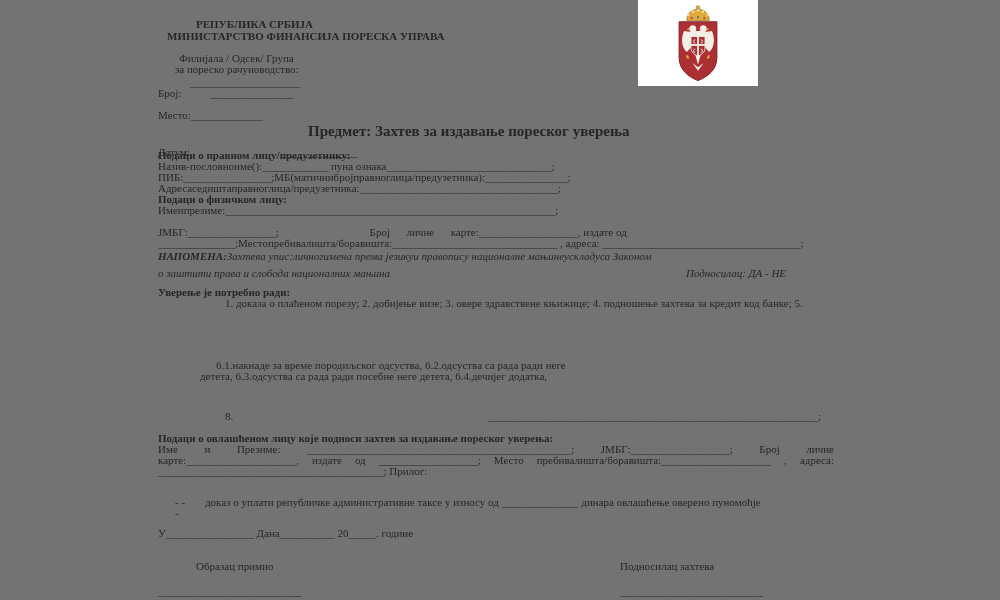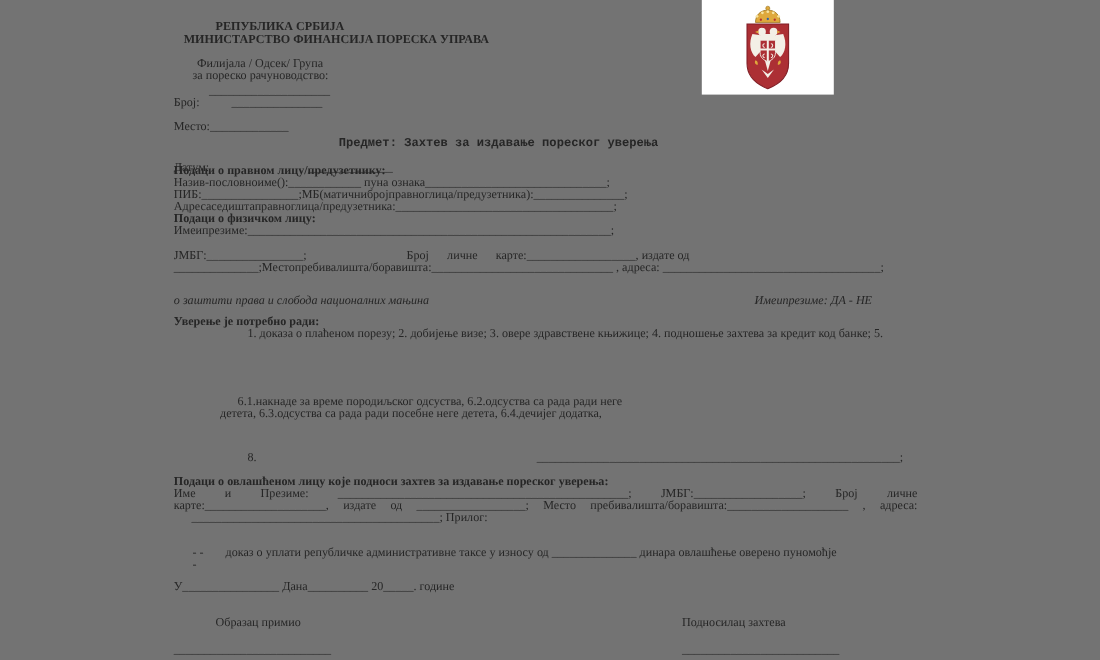--- a/index.html
+++ b/index.html
@@ -66,49 +66,50 @@
         <path d="M46 50.6 a2.4 2.4 0 1 0 0 4.8" stroke="#f3efe6" stroke-width="1.3" fill="none"></path>
         <path d="M54 50.6 a2.4 2.4 0 1 1 0 4.8" stroke="#f3efe6" stroke-width="1.3" fill="none"></path>
         <path d="M46 64 a2.4 2.4 0 1 0 0 4.8" stroke="#f3efe6" stroke-width="1.3" fill="none"></path>
         <path d="M54 64 a2.4 2.4 0 1 1 0 4.8" stroke="#f3efe6" stroke-width="1.3" fill="none"></path>
       </g>
       <path d="M34 72 c-2 3 0 6 3 6 c0 -3 0 -5 -3 -6 z" fill="#dfa93c"></path>
       <path d="M66 72 c2 3 0 6 -3 6 c0 -3 0 -5 3 -6 z" fill="#dfa93c"></path>
     </svg>
   </div>
 
-  <div class="abs b" style="left:308px;top:126px;font-size:11px;font-family:Liberation Mono, monospace;">Предмет: Захтев за издавање пореског уверења</div>
+  <div class="abs b" style="left:308px;top:126px;font-size:15px;">Предмет: Захтев за издавање пореског уверења</div>
 
   <div class="abs b" style="left:158px;top:150px;">Подаци о правном лицу/предузетнику:</div>
   <div class="abs" style="left:158px;top:161px;">Назив-пословноиме():____________ пуна ознака______________________________;</div>
   <div class="abs" style="left:158px;top:172px;">ПИБ:________________;МБ(матичнибројправноглица/предузетника):_______________;</div>
   <div class="abs" style="left:158px;top:183px;">Адресаседиштаправноглица/предузетника:____________________________________;</div>
 
   <div class="abs b" style="left:158px;top:194px;">Подаци о физичком лицу:</div>
   <div class="abs" style="left:158px;top:205px;">Имеипрезиме:____________________________________________________________;</div>
 
   <div class="abs" style="left:158px;top:227px;">ЈМБГ:________________;                                 Број      личне      карте:__________________, издате од</div>
   <div class="abs" style="left:158px;top:238px;">______________;Местопребивалишта/боравишта:______________________________ , адреса: ____________________________________;</div>
 
+  <div class="abs" style="left:158px;top:251px;"><span class="bi">НАПОМЕНА:</span><span class="i">Захтева упис:личногимена према језикуи правопису националне мањинеускладуса Законом</span></div>
   <div class="abs i" style="left:158px;top:268px;">о заштити права и слобода националних мањина</div>
-  <div class="abs i" style="left:686px;top:268px;">Имеипрезиме: ДА - НЕ</div>
+  <div class="abs i" style="left:686px;top:268px;">Подносилац: ДА - НЕ</div>
 
   <div class="abs b" style="left:158px;top:287px;">Уверење је потребно ради:</div>
   <div class="abs" style="left:225px;top:298px;">1. доказа о плаћеном порезу; 2. добијење визе; 3. овере здравствене књижице; 4. подношење захтева за кредит код банке; 5.</div>
 
   <div class="abs" style="left:200px;top:360px;margin-left:16px;">6.1.накнаде за време породиљског одсуства, 6.2.одсуства са рада ради неге</div>
   <div class="abs" style="left:200px;top:371px;">детета, 6.3.одсуства са рада ради посебне неге детета, 6.4.дечијег додатка,</div>
 
   <div class="abs" style="left:225px;top:411px;">8.</div>
   <div class="abs" style="left:488px;top:411px;">____________________________________________________________;</div>
 
   <div class="abs b" style="left:158px;top:433px;">Подаци о овлашћеном лицу које подноси захтев за издавање пореског уверења:</div>
   <div class="abs just" style="left:158px;top:444px;width:676px;">Име и Презиме: ________________________________________________; ЈМБГ:__________________; Број личне</div>
   <div class="abs just" style="left:158px;top:455px;width:676px;">карте:____________________, издате од __________________; Место пребивалишта/боравишта:____________________ , адреса:</div>
-  <div class="abs" style="left:158px;top:466px;margin-left:16px;">_________________________________________; Прилог:</div>
+  <div class="abs" style="left:158px;top:466px;">_________________________________________; Прилог:</div>
 
   <div class="abs" style="left:175px;top:497px;">- -</div>
   <div class="abs" style="left:205px;top:497px;">доказ о уплати републичке административне таксе у износу од ______________ динара овлашћење оверено пуномоћје</div>
   <div class="abs" style="left:175px;top:508px;">-</div>
 
   <div class="abs" style="left:158px;top:528px;">У________________ Дана__________ 20_____. године</div>
 
   <div class="abs" style="left:196px;top:561px;">Образац примио</div>
   <div class="abs" style="left:620px;top:561px;">Подносилац захтева</div>
   <div class="abs" style="left:158px;top:586px;">__________________________</div>

